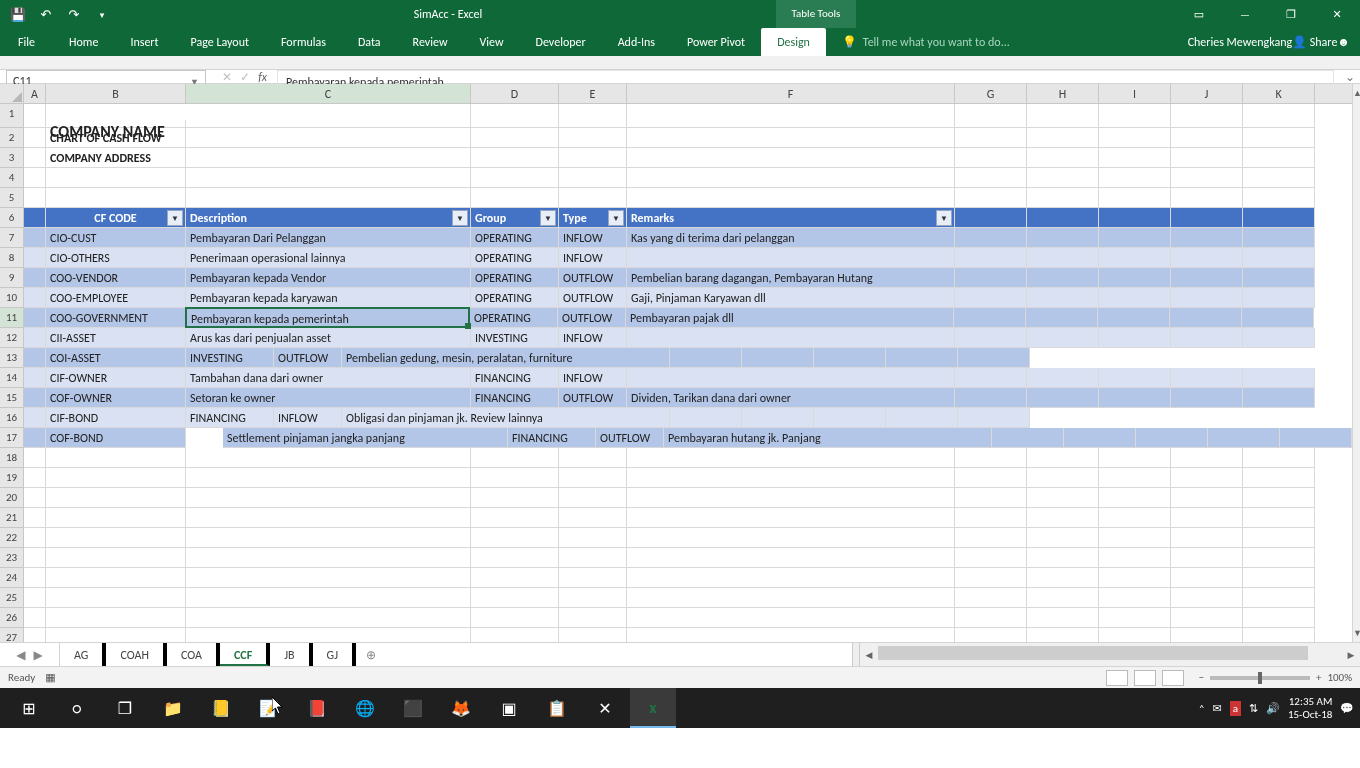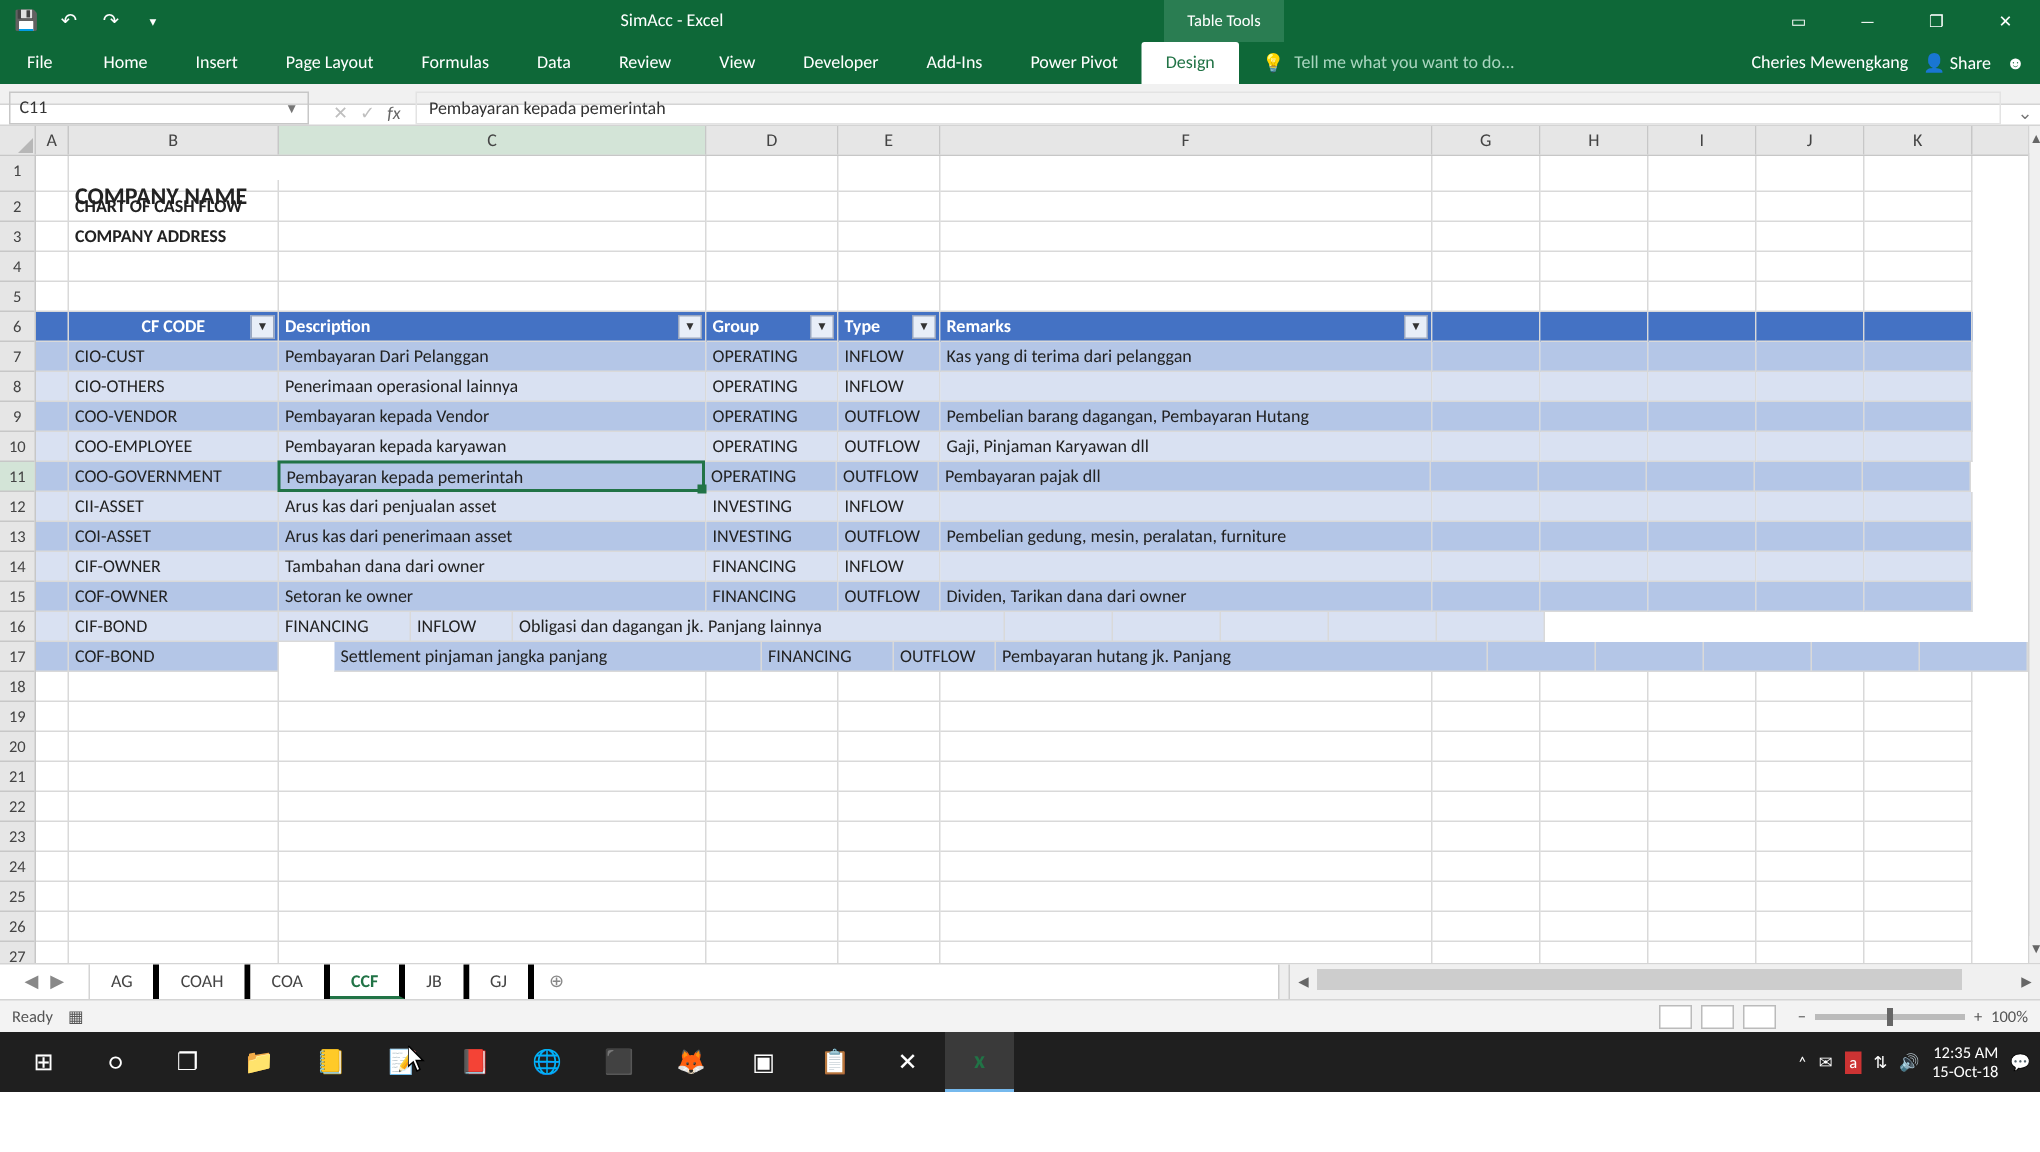--- a/index.html
+++ b/index.html
@@ -10,23 +10,23 @@
 .titlebar .center{flex:1;text-align:center;font-size:12px}
 .titlebar .tabletools{width:80px;text-align:center;font-size:11px;background:#2a7d52;align-self:stretch;line-height:28px}
 .titlebar .wincontrols{display:flex}
 .titlebar .wincontrols .btn{width:46px;height:28px;display:flex;align-items:center;justify-content:center;font-size:11px}
 .ribbon-tabs{height:28px;background:#0e6838;color:#fff;display:flex;align-items:stretch;padding:0}
 .ribbon-tabs .tab{padding:0 16px;display:flex;align-items:center;font-size:12px;cursor:pointer}
 .ribbon-tabs .tab.context{background:#fff;color:#217346;border-radius:2px 2px 0 0}
 .ribbon-tabs .file{background:#0e6838;padding:0 18px}
 .ribbon-tabs .spacer{flex:1}
 .ribbon-tabs .tellme{color:#a9d5bf;display:flex;align-items:center;gap:6px}
-.ribbon-tabs .right{display:flex;align-items:center;gap:10px;padding:0 10px}
+.ribbon-tabs .right{display:flex;align-items:center;padding:0 10px}
 .ribbon-body{height:14px;background:#f1f1f1;border-bottom:1px solid #d4d4d4}
-.namebar{height:14px;background:#fff;border-bottom:1px solid #d4d4d4;display:flex;align-items:flex-end}
+.namebar{height:14px;background:#fff;border-bottom:1px solid #d4d4d4;display:flex;align-items:flex-start}
 .namebox{width:200px;height:22px;border:1px solid #c7c7c7;margin:0 6px;padding:0 6px;display:flex;align-items:center;justify-content:space-between;font-size:12px;color:#333}
 .namebox .dd{color:#777;font-size:9px}
 .fx-controls{display:flex;align-items:center;gap:8px;padding:0 10px;color:#bfbfbf}
 .fx-controls .fx{font-style:italic;color:#666;font-size:12px}
 .formula{flex:1;height:22px;border:1px solid #e3e3e3;padding:0 8px;line-height:22px;font-size:12px;color:#333;margin-right:6px}
 .formula-dd{width:20px;text-align:center;color:#777}
 .sheet{position:relative;height:558px;display:flex}
 .colhead-row{height:20px;display:flex;background:#e6e6e6;border-bottom:1px solid #c7c7c7}
 .corner{width:24px;border-right:1px solid #c7c7c7;background:#e6e6e6;display:flex;align-items:end;justify-content:end;padding:1px}
 .corner svg{width:10px;height:10px}
@@ -344,21 +344,20 @@
             <div class="cell" style="width: 328px;"></div>
             <div class="cell" style="width: 72px;"></div>
             <div class="cell" style="width: 72px;"></div>
             <div class="cell" style="width: 72px;"></div>
             <div class="cell" style="width: 72px;"></div>
             <div class="cell" style="width: 72px;"></div>
           </div>
           <div class="row trow odd">
             <div class="cell" style="width: 22px;"></div>
             <div class="cell" style="width: 140px;">COI-ASSET</div>
-            <div class="cell" style="width: 285px;">Arus kas dari penerimaan asset</div>
             <div class="cell" style="width: 88px;">INVESTING</div>
             <div class="cell" style="width: 68px;">OUTFLOW</div>
             <div class="cell" style="width: 328px;">Pembelian gedung, mesin, peralatan, furniture</div>
             <div class="cell" style="width: 72px;"></div>
             <div class="cell" style="width: 72px;"></div>
             <div class="cell" style="width: 72px;"></div>
             <div class="cell" style="width: 72px;"></div>
             <div class="cell" style="width: 72px;"></div>
           </div>
           <div class="row trow even">
@@ -385,21 +384,21 @@
             <div class="cell" style="width: 72px;"></div>
             <div class="cell" style="width: 72px;"></div>
             <div class="cell" style="width: 72px;"></div>
             <div class="cell" style="width: 72px;"></div>
           </div>
           <div class="row trow even">
             <div class="cell" style="width: 22px;"></div>
             <div class="cell" style="width: 140px;">CIF-BOND</div>
             <div class="cell" style="width: 88px;">FINANCING</div>
             <div class="cell" style="width: 68px;">INFLOW</div>
-            <div class="cell" style="width: 328px;">Obligasi dan dagangan jk. Panjang lainnya</div>
+            <div class="cell" style="width: 328px;">Obligasi dan pinjaman jk. Review lainnya</div>
             <div class="cell" style="width: 72px;"></div>
             <div class="cell" style="width: 72px;"></div>
             <div class="cell" style="width: 72px;"></div>
             <div class="cell" style="width: 72px;"></div>
             <div class="cell" style="width: 72px;"></div>
           </div>
           <div class="row trow odd">
             <div class="cell" style="width: 22px;"></div>
             <div class="cell" style="width: 140px;">COF-BOND</div>
             <div class="cell" style="width: 285px; margin-left: 37px;">Settlement pinjaman jangka panjang</div>

